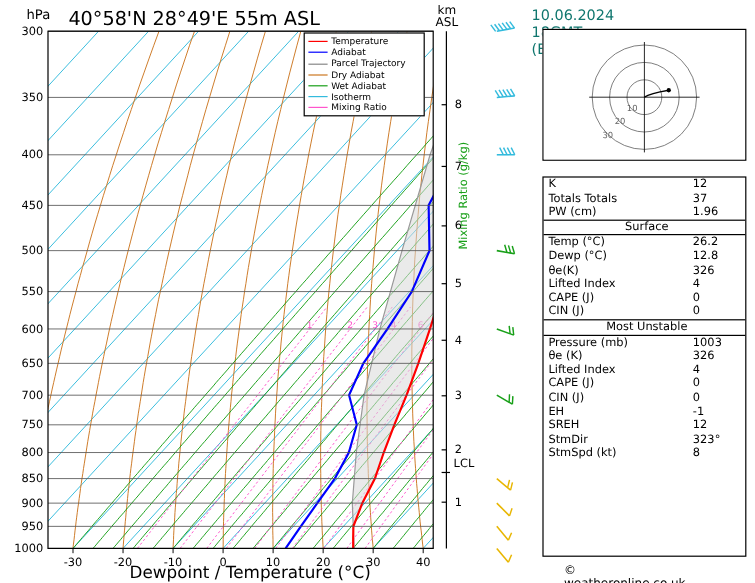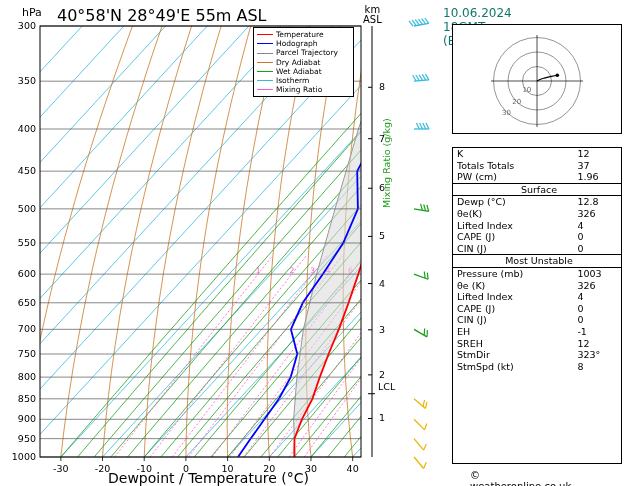--- a/index.html
+++ b/index.html
@@ -229,21 +229,21 @@
       <line x1="413.0151922469878" y1="26.173648177666934" x2="409.0188799219496" y2="20.78574619259448" stroke="#33bbdd" stroke-width="1.2"></line>
     </svg>
 
   <div class="legend">
     <div class="row">
         <span class="sw" style="border-color:#ff0000"></span>
         <span>Temperature</span>
       </div>
     <div class="row">
         <span class="sw" style="border-color:#0000ff"></span>
-        <span>Hodograph</span>
+        <span>Adiabat</span>
       </div>
     <div class="row">
         <span class="sw" style="border-color:#888888"></span>
         <span>Parcel Trajectory</span>
       </div>
     <div class="row">
         <span class="sw" style="border-color:#cc7722"></span>
         <span>Dry Adiabat</span>
       </div>
     <div class="row">
@@ -295,20 +295,24 @@
             <td class="v">37</td>
           </tr>
       <tr>
             <td>PW (cm)</td>
             <td class="v">1.96</td>
           </tr>
       <tr>
             <td colspan="2" class="sec">Surface</td>
           </tr>
       <tr>
+            <td>Temp (°C)</td>
+            <td class="v">26.2</td>
+          </tr>
+      <tr>
             <td>Dewp (°C)</td>
             <td class="v">12.8</td>
           </tr>
       <tr>
             <td>θe(K)</td>
             <td class="v">326</td>
           </tr>
       <tr>
             <td>Lifted Index</td>
             <td class="v">4</td>

